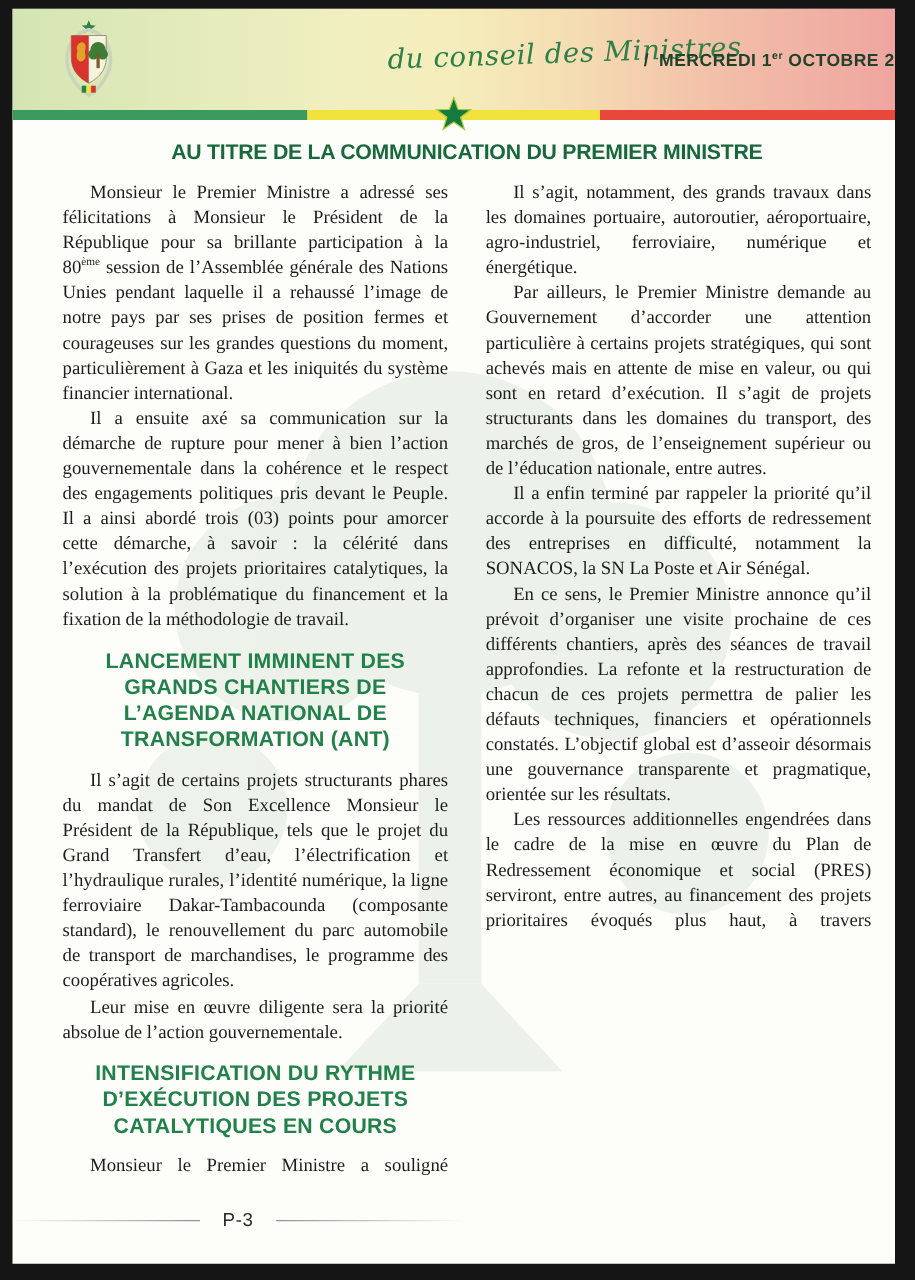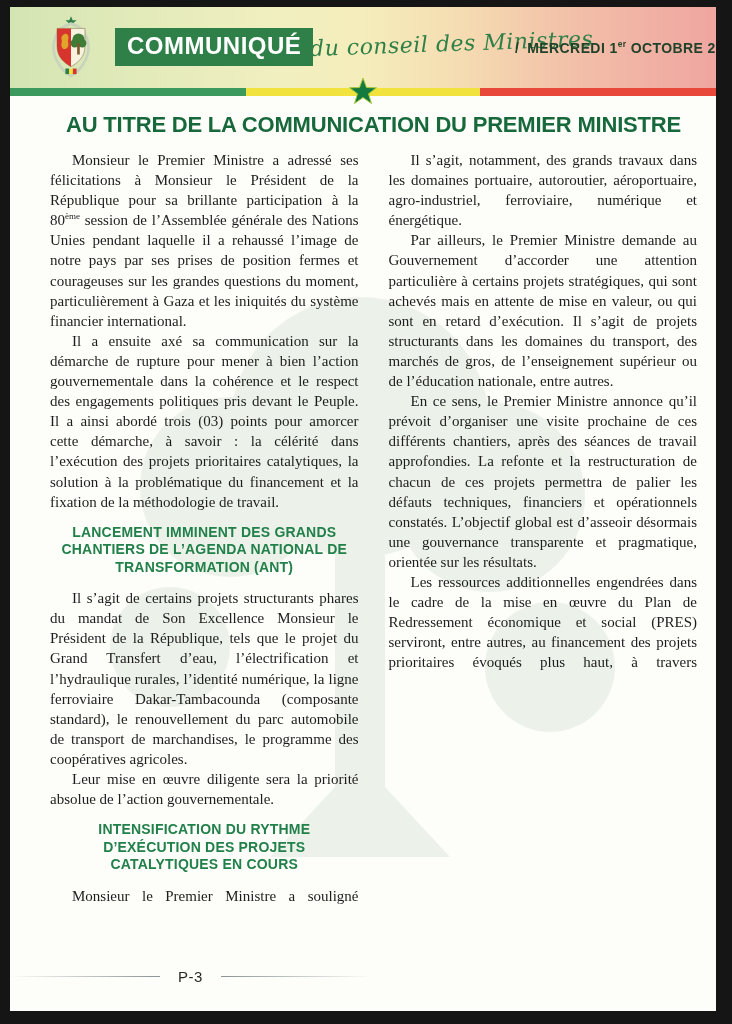--- a/index.html
+++ b/index.html
@@ -30,28 +30,28 @@
   .seg.y{width:33.2%;background:#f2e23e;}
   .seg.r{width:33.4%;background:#e8483a;}
   .bandstar{position:absolute;left:50%;top:-11px;transform:translateX(-50%);width:30px;height:30px;}
 
   
   .watermark{position:absolute;left:70px;top:240px;width:560px;height:620px;opacity:0.09;pointer-events:none;}
 
   
   .content{position:relative;padding:0 19px 0 40px;}
   h1.title{font-family:"Liberation Sans",sans-serif;color:#17693c;text-align:center;
-    font-size:22px;font-weight:bold;letter-spacing:-0.2px;margin:16px 0 12px;}
+    font-size:17px;font-weight:bold;letter-spacing:-0.2px;margin:16px 0 12px;}
   .cols{display:flex;gap:30px;}
   .col{flex:1;min-width:0;}
   p{margin:0;text-indent:22px;text-align:justify;font-size:15px;line-height:1.34;color:#1d1d1d;}
   p.noindent{text-indent:0;}
   p.stretch{text-align-last:justify;}
   h2.section{font-family:"Liberation Sans",sans-serif;color:#22804a;text-align:center;
-    font-size:14px;line-height:1.25;font-weight:bold;margin:12px 6px;letter-spacing:0.2px;}
+    font-size:17px;line-height:1.25;font-weight:bold;margin:12px 6px;letter-spacing:0.2px;}
 
   
   .footer{position:absolute;left:0;right:0;bottom:26px;display:flex;align-items:center;justify-content:flex-start;gap:18px;}
   .frule{height:1px;width:150px;}
   .frule.l{background:linear-gradient(90deg,rgba(120,130,130,0),#8a9494);}
   .frule.r{background:linear-gradient(90deg,#8a9494,rgba(120,130,130,0));}
   .pageno{font-family:"Liberation Sans",sans-serif;font-size:15px;color:#2a2a2a;letter-spacing:0.5px;}
 </style>
 </head>
 <body>
@@ -66,21 +66,20 @@
       <path d="M15,15 L30,15 L30,56 C23,52 15,46 15,34 Z" fill="#d8342e"></path>
       <path d="M20,24 C22,20 26,20 27,23 C28,26 26,28 27,31 C28,35 25,38 22,37 C20,36 19,33 20,30 C21,27 19,27 20,24 Z" fill="#e0a42b"></path>
       <circle cx="38" cy="27" r="6.5" fill="#3f7d36"></circle>
       <circle cx="34" cy="31" r="4.5" fill="#3f7d36"></circle>
       <circle cx="42" cy="31" r="4.5" fill="#3f7d36"></circle>
       <rect x="36.6" y="31" width="2.8" height="12" fill="#7a5a2e"></rect>
       <rect x="24" y="58" width="4" height="6" fill="#2e8048"></rect>
       <rect x="28" y="58" width="4" height="6" fill="#f2e23e"></rect>
       <rect x="32" y="58" width="4" height="6" fill="#d8342e"></rect>
     </svg>
-    <div class="badge">COMMUNIQUÉ</div>
     <div class="script">du conseil des Ministres</div>
     <div class="datewrap"><span class="slash">/</span><span>MERCREDI 1</span><sup>er</sup><span> OCTOBRE 2025</span></div>
   </div>
 
   <div class="band">
     <div class="seg g"></div>
     <div class="seg y"></div>
     <div class="seg r"></div>
     <svg class="bandstar" viewBox="0 0 30 30">
       <polygon points="15,1 18.5,10.5 28.5,10.8 20.5,16.8 23.5,26.5 15,20.6 6.5,26.5 9.5,16.8 1.5,10.8 11.5,10.5" fill="#157a3e" stroke="#a9c93d" stroke-width="1"></polygon>
@@ -108,20 +107,21 @@
         <h2 class="section">LANCEMENT IMMINENT DES GRANDS CHANTIERS DE L’AGENDA NATIONAL DE TRANSFORMATION (ANT)</h2>
         <p>Il s’agit de certains projets structurants phares du mandat de Son Excellence Monsieur le Président de la République, tels que le projet du Grand Transfert d’eau, l’électrification et l’hydraulique rurales, l’identité numérique, la ligne ferroviaire Dakar-Tambacounda (composante standard), le renouvellement du parc automobile de transport de marchandises, le programme des coopératives agricoles.</p>
         <p>Leur mise en œuvre diligente sera la priorité absolue de l’action gouvernementale.</p>
         <h2 class="section">INTENSIFICATION DU RYTHME D’EXÉCUTION DES PROJETS CATALYTIQUES EN COURS</h2>
         <p class="stretch">Monsieur le Premier Ministre a souligné</p>
       </div>
 
       <div class="col">
         <p>Il s’agit, notamment, des grands travaux dans les domaines portuaire, autoroutier, aéroportuaire, agro-industriel, ferroviaire, numérique et énergétique.</p>
         <p>Par ailleurs, le Premier Ministre demande au Gouvernement d’accorder une attention particulière à certains projets stratégiques, qui sont achevés mais en attente de mise en valeur, ou qui sont en retard d’exécution. Il s’agit de projets structurants dans les domaines du transport, des marchés de gros, de l’enseignement supérieur ou de l’éducation nationale, entre autres.</p>
+        <p>Il a enfin terminé par rappeler la priorité qu’il accorde à la poursuite des efforts de redressement des entreprises en difficulté, notamment la SONACOS, la SN La Poste et Air Sénégal.</p>
         <p>En ce sens, le Premier Ministre annonce qu’il prévoit d’organiser une visite prochaine de ces différents chantiers, après des séances de travail approfondies. La refonte et la restructuration de chacun de ces projets permettra de palier les défauts techniques, financiers et opérationnels constatés. L’objectif global est d’asseoir désormais une gouvernance transparente et pragmatique, orientée sur les résultats.</p>
         <p class="stretch">Les ressources additionnelles engendrées dans le cadre de la mise en œuvre du Plan de Redressement économique et social (PRES) serviront, entre autres, au financement des projets prioritaires évoqués plus haut, à travers</p>
       </div>
     </div>
   </div>
 
   <div class="footer">
     <div class="frule l"></div>
     <div class="pageno">P-3</div>
     <div class="frule r"></div>

